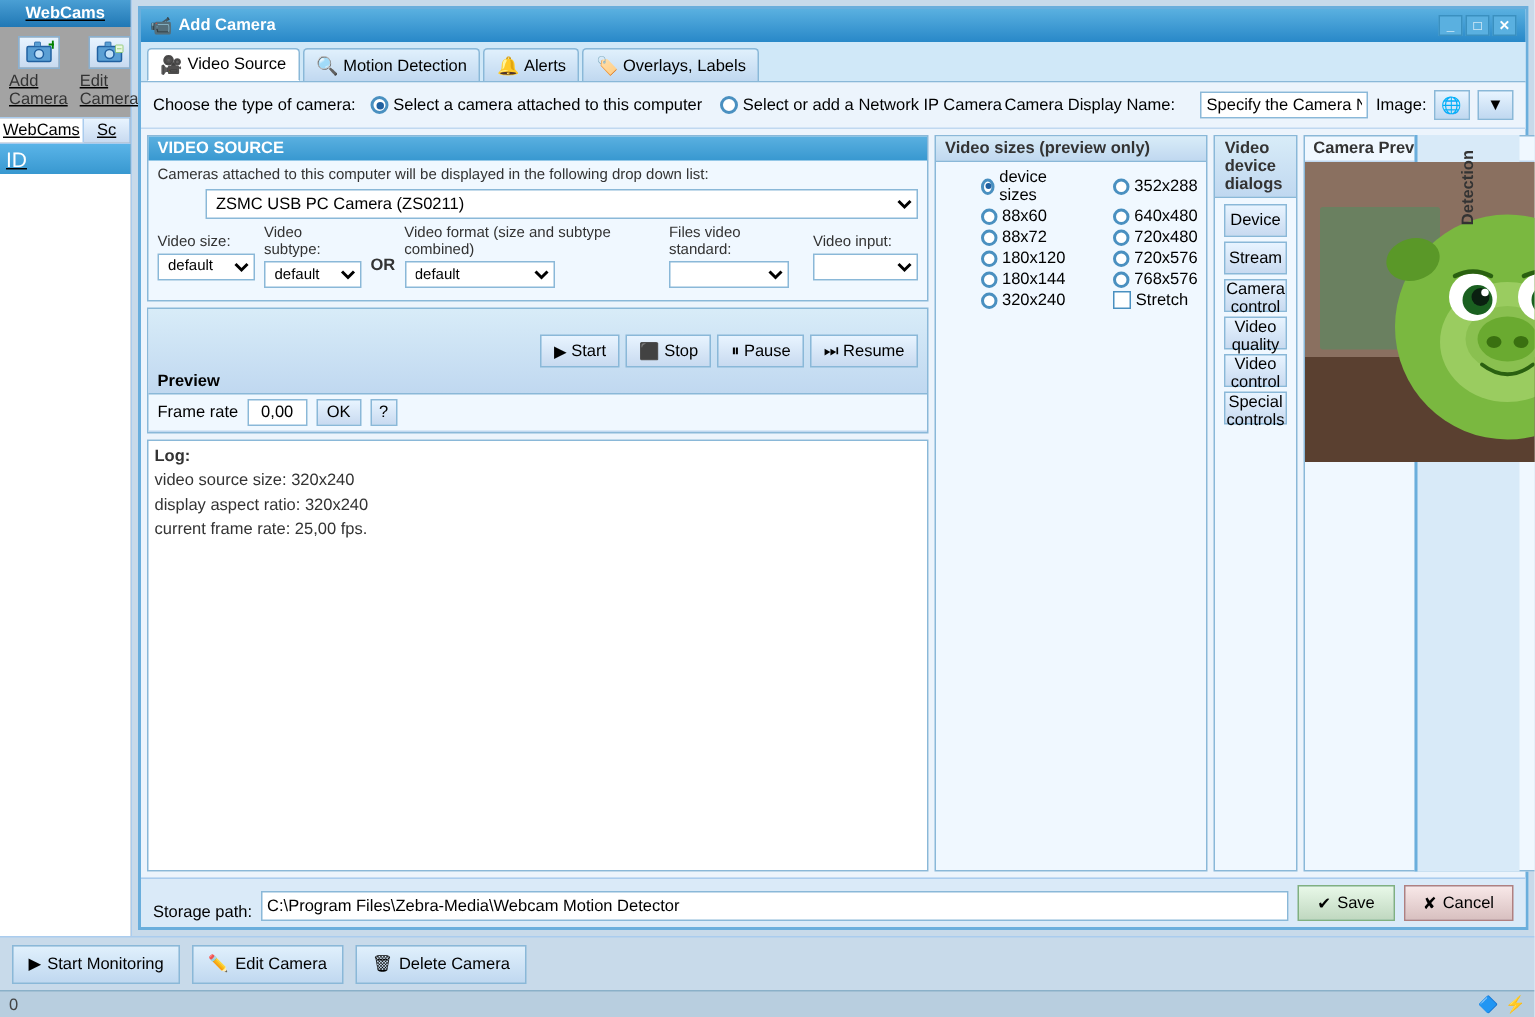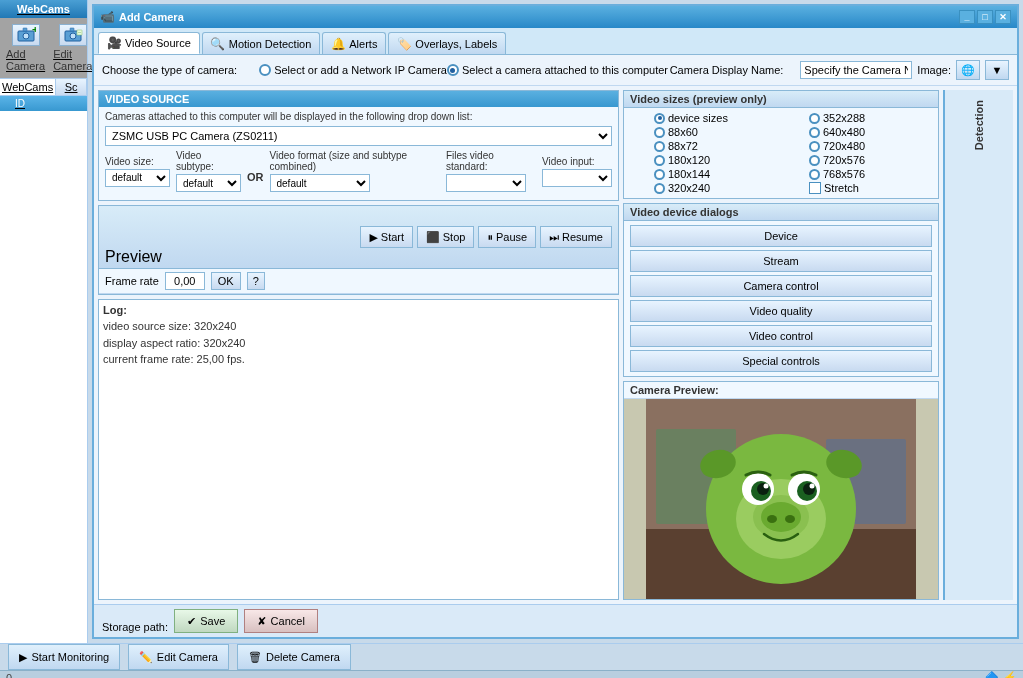--- a/index.html
+++ b/index.html
@@ -72,22 +72,22 @@
       padding: 2px 2px;
       background: linear-gradient(to bottom, #e8f4ff, #c8daf0);
       border-right: 1px solid #aaccee;
       cursor: pointer;
       font-size: 10px;
     }
     .left-tab.active { background: white; }
     .webcams-list-header {
       background: linear-gradient(to bottom, #5ab4e8, #3898d0);
       color: white;
-      padding: 2px 15px;
-      font-size: 10px;
+      padding: 2px 4px;
+      font-size: 14px;
     }
     .webcams-list { flex: 1; background: white; }
 
     
     .dialog-area {
       flex: 1;
       display: flex;
       flex-direction: column;
       padding: 4px;
     }
@@ -207,20 +207,21 @@
       gap: 4px;
       margin-bottom: 4px;
     }
     .dropdown-select {
       flex: 1;
       height: 20px;
       border: 1px solid #8ab8d8;
       background: white;
       font-size: 11px;
       padding: 0 2px;
+      margin-left: 32px;
     }
 
     .video-settings-row {
       display: flex;
       gap: 6px;
       align-items: center;
       margin-bottom: 4px;
     }
     .setting-group { display: flex; flex-direction: column; gap: 2px; }
     .setting-label { font-size: 10px; color: #333; }
@@ -286,21 +287,21 @@
       padding: 4px;
       font-size: 10px;
       color: #333;
       overflow: hidden;
     }
 
     
     .dialog-right {
       width: 316px;
       display: flex;
-      flex-direction: column;
+      flex-direction: row;
       gap: 4px;
     }
 
     
     .video-sizes-box {
       border: 1px solid #8ab8d8;
       background: #f0f8ff;
     }
     .video-sizes-header {
       background: linear-gradient(to bottom, #d8ecf8, #c0d8f0);
@@ -560,27 +561,27 @@
             <span>Alerts</span>
           </div>
           <div class="dialog-tab">
             <span class="tab-icon">🏷️</span>
             <span>Overlays, Labels</span>
           </div>
         </div>
 
         <div style="display:flex; align-items:center; padding: 5px 8px; background:#ecf4fc; border-bottom: 1px solid #c0d8f0;">
           <span style="margin-right:10px; font-size:11px;">Choose the type of camera:</span>
+          <div class="radio-option">
+            <div class="radio-dot selected"></div>
+            <span>Select a camera attached to this computer</span>
+          </div>
           <div class="radio-option" style="margin-left:12px;">
             <div class="radio-dot"></div>
             <span>Select or add a Network IP Camera</span>
-          </div>
-          <div class="radio-option">
-            <div class="radio-dot selected"></div>
-            <span>Select a camera attached to this computer</span>
           </div>
           <div style="margin-left:auto; display:flex; align-items:center; gap:5px;">
             <span style="font-size:11px; white-space:nowrap;">Camera Display Name:</span>
             <input class="camera-name-input" type="text" value="Specify the Camera Name" style="width: 112px; margin-left: 12px;">
             <span style="font-size:11px;">Image:</span>
             <div class="camera-img-btn">🌐</div>
             <div class="camera-img-btn">▼</div>
           </div>
         </div>
 
@@ -630,21 +631,21 @@
                     <select class="setting-select" style="width:70px;">
                       <option></option>
                     </select>
                   </div>
                 </div>
               </div>
             </div>
 
             <div class="preview-section">
               <div style="display:flex; align-items:center; background: linear-gradient(to bottom, #d8ecf8, #c0d8f0); border-bottom: 1px solid #8ab8d8; padding: 2px 6px;">
-                <span style="font-size:16px; font-weight:normal; flex:1;margin-top:40px;">Preview</span>
+                <span style="font-size:11px; font-weight:bold; flex:1;margin-top:40px;">Preview</span>
                 <div class="preview-buttons" style="padding:0; display:flex; gap:4px;">
                   <button class="preview-btn">
                     <span>▶</span>
                     <span>Start</span>
                   </button>
                   <button class="preview-btn">
                     <span>⬛</span>
                     <span>Stop</span>
                   </button>
                   <button class="preview-btn">
@@ -793,20 +794,21 @@
             </div>
           </div>
 
           <div class="detection-panel">
             <span class="detection-label">Detection</span>
           </div>
         </div>
 
         <div class="dialog-bottom">
           <span>Storage path:</span>
+          <input class="storage-input" type="text" value="C:\Program Files\Zebra-Media\Webcam Motion Detector" style="">
           <button class="save-btn">
             <span>✔</span>
             <span>Save</span>
           </button>
           <button class="cancel-btn">
             <span>✘</span>
             <span>Cancel</span>
           </button>
         </div>
 

